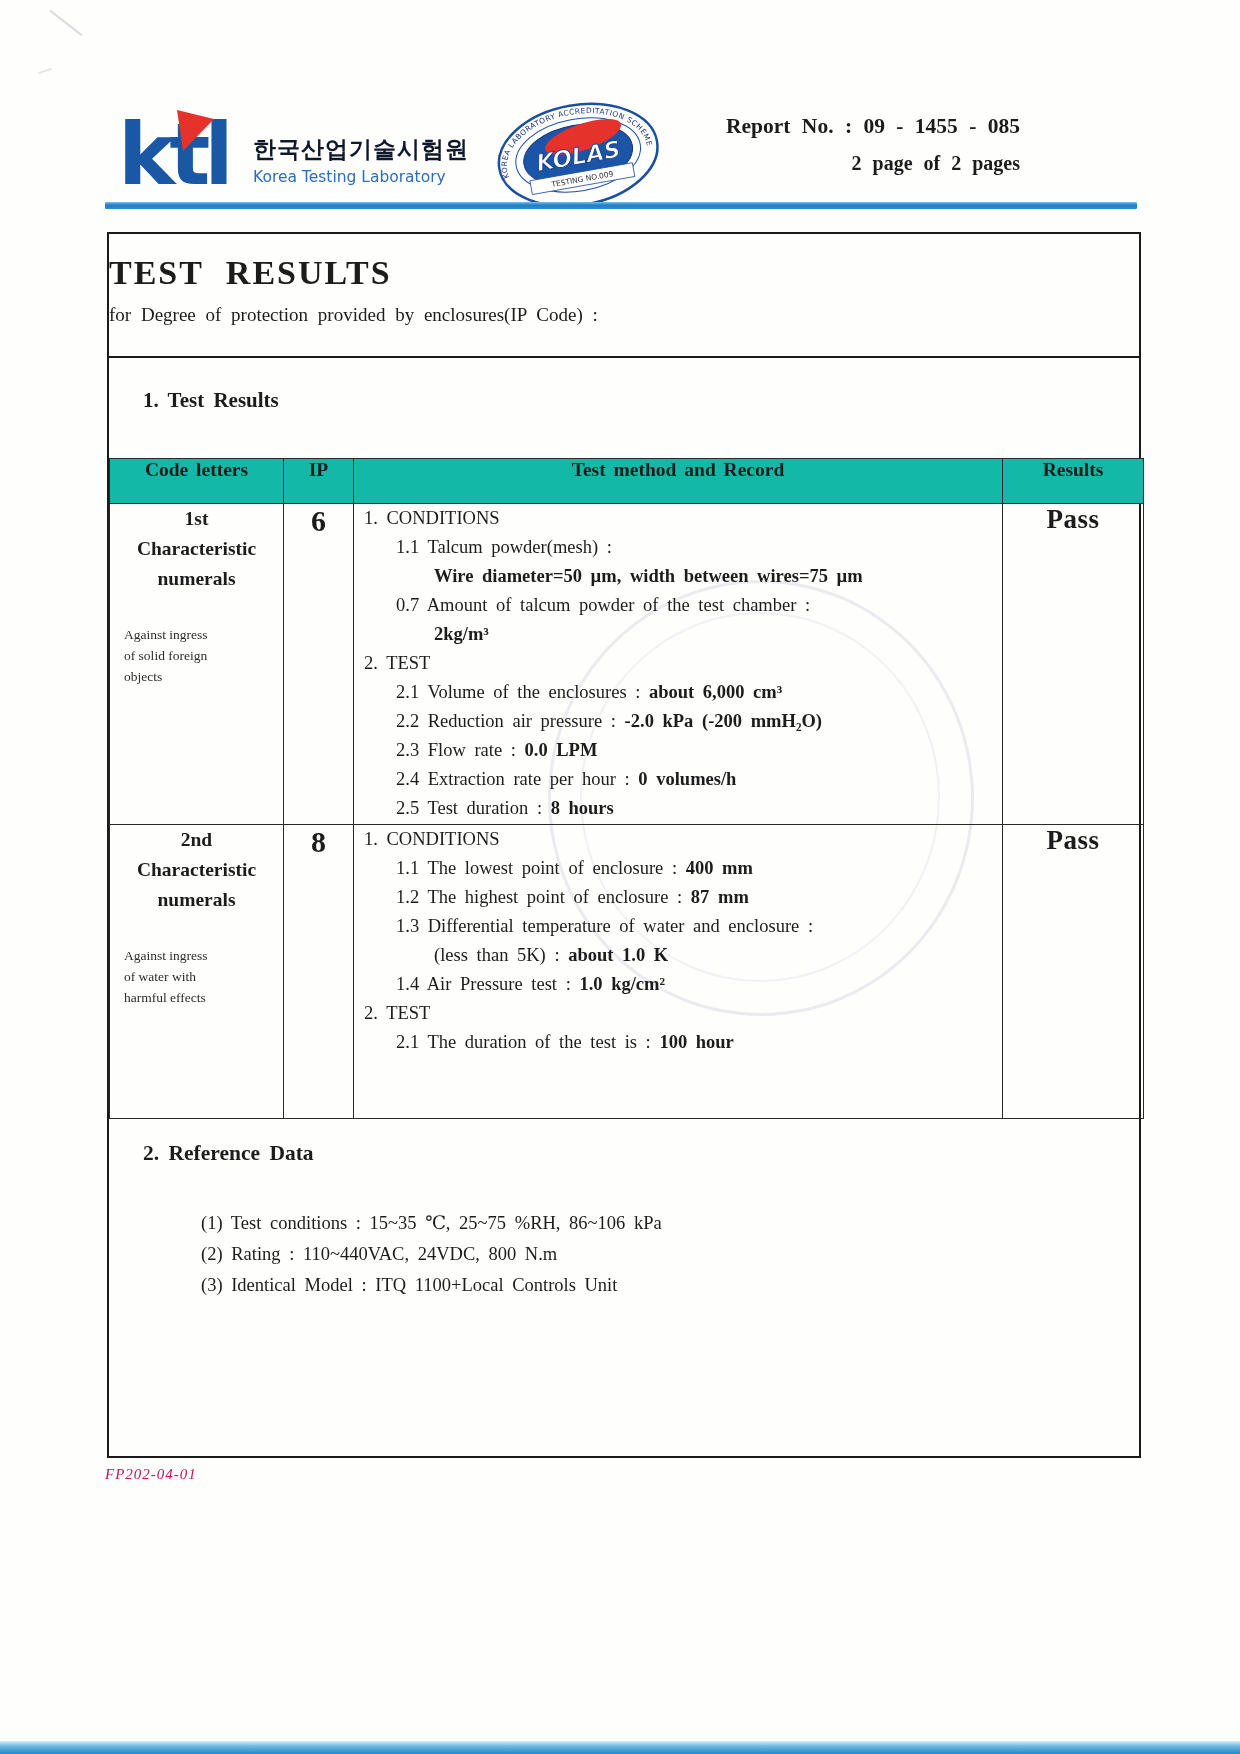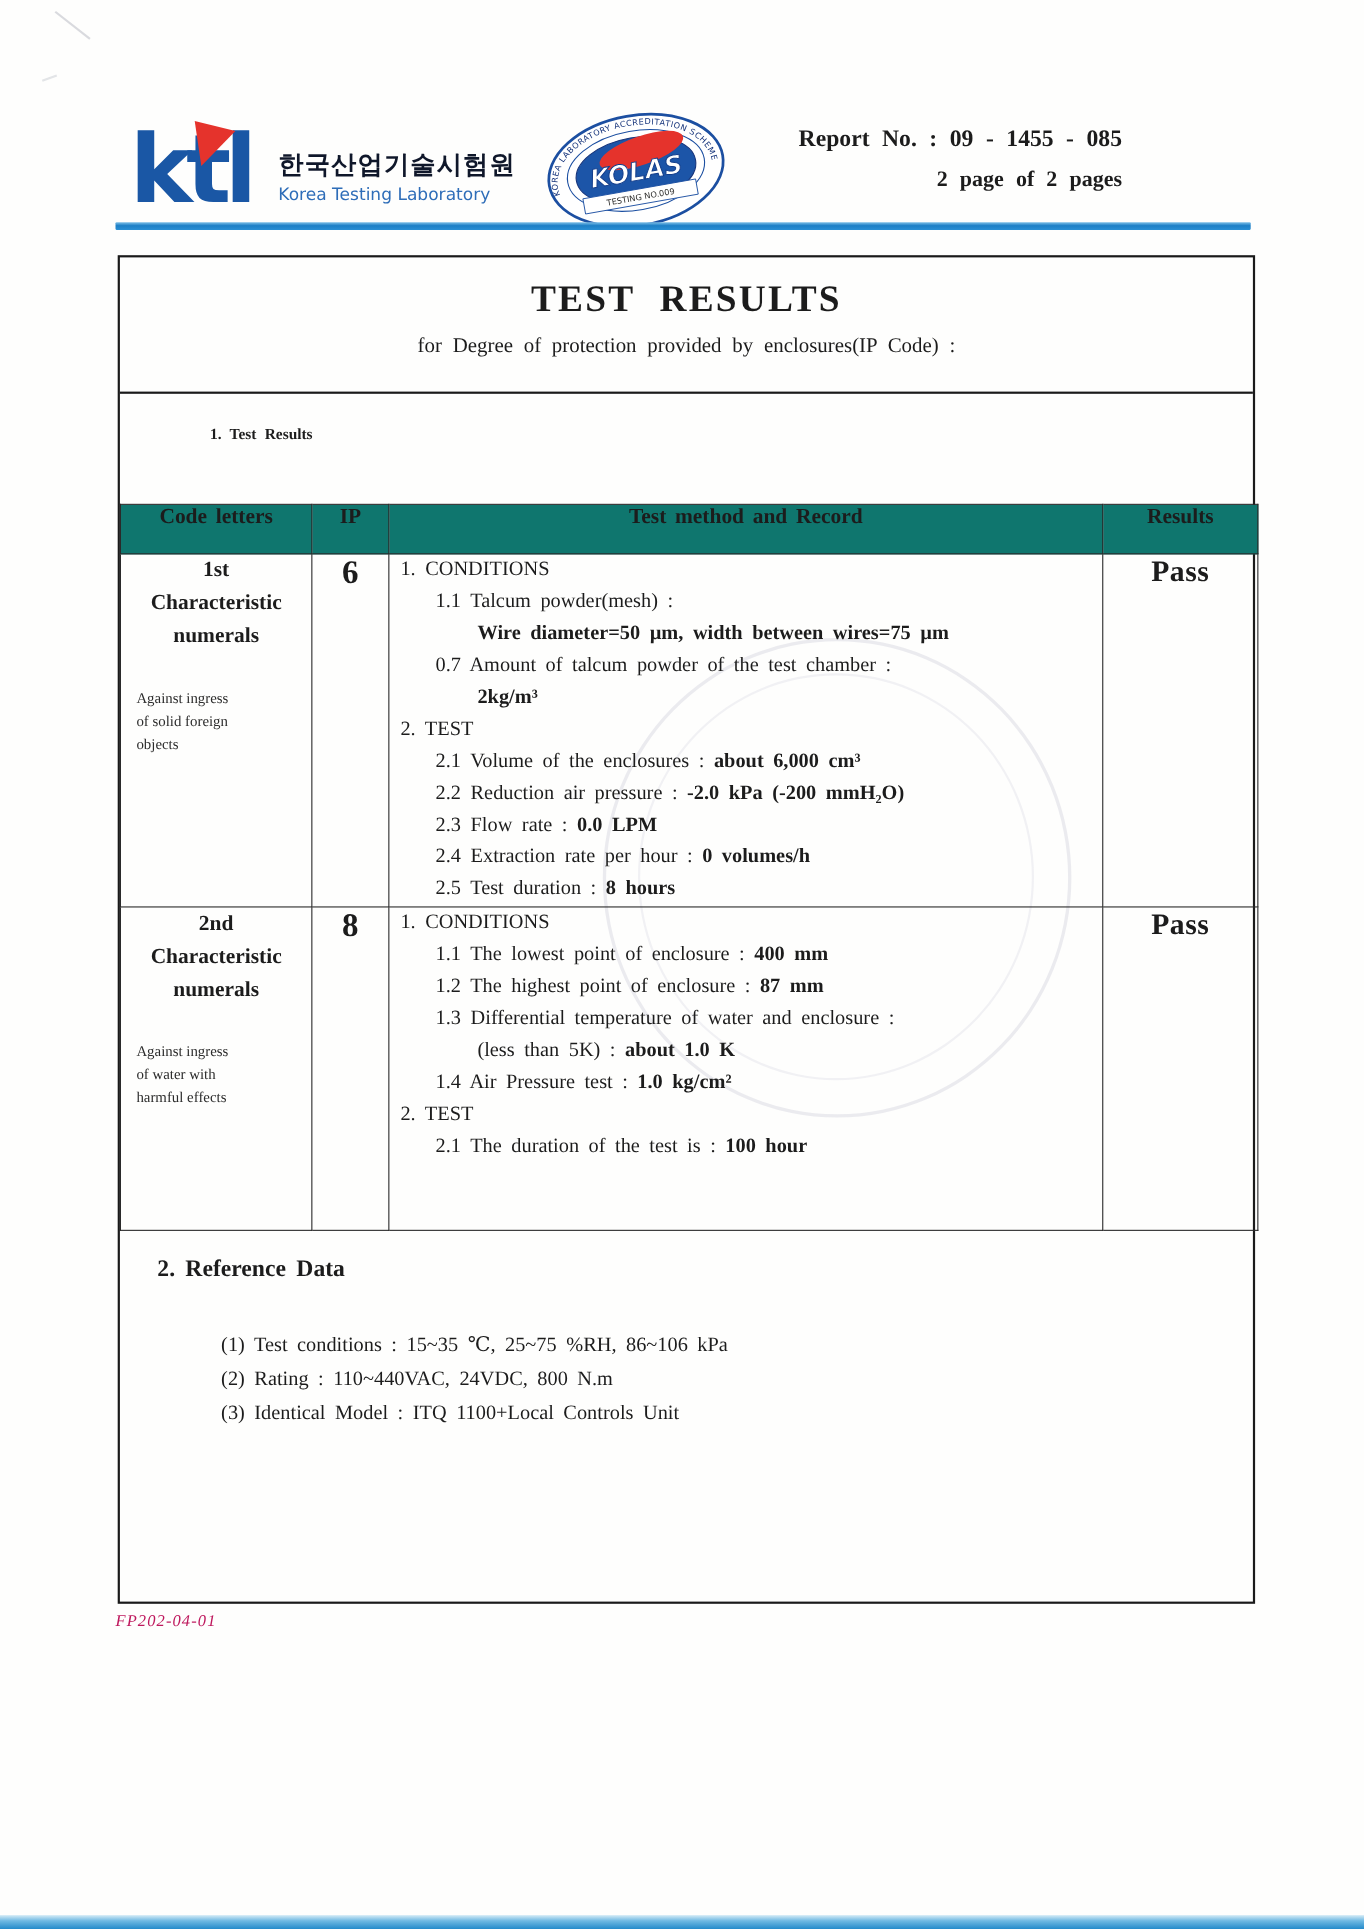--- a/index.html
+++ b/index.html
@@ -24,29 +24,29 @@
   .org-en{font-family:"DejaVu Sans","Liberation Sans",sans-serif;font-size:15.5px;color:#2e6db8;margin-top:3px;}
   .kolas-seal{position:absolute;left:494px;top:100px;transform:rotate(-10deg);}
   .report-block{position:absolute;left:690px;top:114px;width:330px;text-align:right;}
   .report-no{font-size:21.5px;font-weight:bold;word-spacing:6px;}
   .page-info{font-size:20px;font-weight:bold;margin-top:13px;word-spacing:6px;}
   .blue-rule{position:absolute;left:105px;top:202px;width:1032px;height:7px;
     background:linear-gradient(to bottom,#7fc0e8 0%,#1d7fc6 45%,#2a8fd4 100%);border-radius:1px;}
 
   
   .doc-box{position:absolute;left:107px;top:232px;width:1030px;height:1222px;border:2.5px solid #1a1a1a;background:transparent;}
-  .title-block{border-bottom:2.5px solid #1a1a1a;height:122px;text-align:center;}
+  .title-block{border-bottom:2.5px solid #1a1a1a;height:122px;text-align:left;}
   .doc-title{font-size:34px;font-weight:bold;letter-spacing:2px;word-spacing:12px;padding-top:20px;}
   .doc-subtitle{font-size:19px;margin-top:12px;word-spacing:5px;}
-  .section1-head{font-size:14px;font-weight:bold;padding:30px 0 0 34px;height:100px;box-sizing:border-box;word-spacing:4px;margin-left:48px;}
+  .section1-head{font-size:21px;font-weight:bold;padding:30px 0 0 34px;height:100px;box-sizing:border-box;word-spacing:4px;}
 
   table.results-table{border-collapse:collapse;width:1030px;table-layout:fixed;}
   table.results-table th,table.results-table td{border:1.6px solid #2a2a2a;padding:0;vertical-align:top;}
   th.h-code{width:173px;} th.h-ip{width:69px;} th.h-method{width:648px;} th.h-result{width:140px;}
-  thead th{background:#0f766e;height:44px;font-size:19.5px;font-weight:bold;vertical-align:middle;word-spacing:3px;}
+  thead th{background:#14b8a6;height:44px;font-size:19.5px;font-weight:bold;vertical-align:middle;word-spacing:3px;}
   tr.trow1 td{height:320px;} tr.trow2 td{height:293px;}
   td.code-cell{vertical-align:middle;}
   .code-block{text-align:center;font-weight:bold;font-size:19.5px;line-height:30px;}
   .note-block{font-size:13.5px;line-height:21px;color:#2c2c2c;text-align:left;padding-left:14px;margin-top:30px;}
   td.ip-cell{vertical-align:middle;text-align:center;font-size:30px;font-weight:bold;}
   td.result-cell{vertical-align:middle;text-align:center;font-size:27px;font-weight:bold;letter-spacing:.5px;margin-left:32px;}
   td.method-cell{padding:20px 6px 10px 8px;}
   .mline{font-size:18.5px;line-height:29px;word-spacing:4px;white-space:nowrap;}
   .mline b{font-weight:700;}
   .ind0{padding-left:10px;} .ind1{padding-left:42px;} .ind2{padding-left:80px;}

